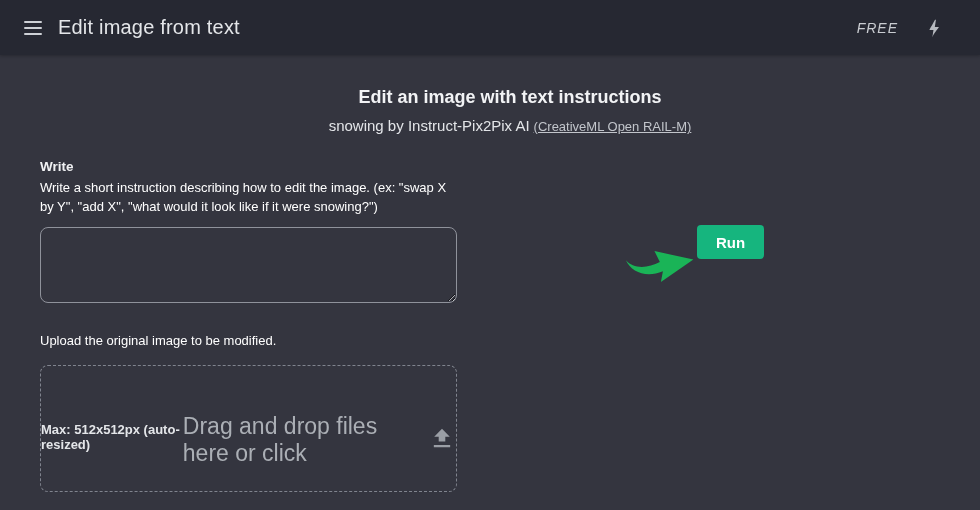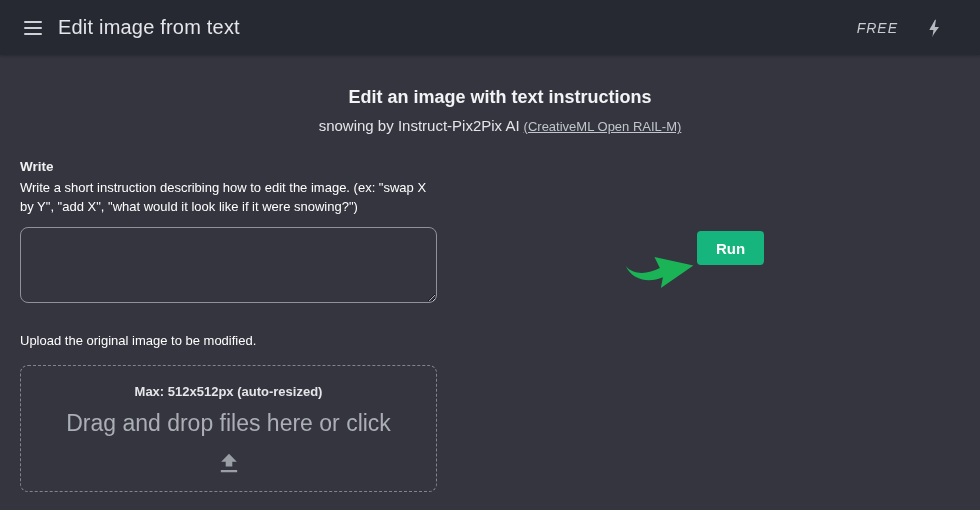--- a/index.html
+++ b/index.html
@@ -57,21 +57,21 @@
   }
   .license-link {
     font-size: 13px;
     color: #c2c5cb;
     text-decoration: underline;
     margin-left: 4px;
     cursor: pointer;
   }
 
   
-  .content { position: relative; padding-left: 20px; margin-top: 32px; }
+  .content { position: relative; padding-left: 40px; margin-top: 32px; }
   .form-col { width: 417px; margin-top: 25px; }
   .field-label {
     font-size: 13.5px;
     font-weight: 700;
     color: #f0f1f3;
   }
   .field-help {
     margin-top: 5px;
     font-size: 13px;
     line-height: 1.45;
@@ -94,32 +94,31 @@
   }
 
   .init-section { margin-top: 29px; }
   .dropzone {
     margin-top: 14px;
     width: 417px;
     height: 127px;
     border: 1px dashed #80848e;
     border-radius: 8px;
     display: flex;
-    flex-direction: column;
     align-items: center;
     padding-top: 12px;
     cursor: pointer;
   }
   .max-note { margin-top: 6px; font-size: 13px; font-weight: 700; color: #e4e6e9; }
   .drop-instruction { margin-top: 11px; font-size: 23px; font-weight: 400; color: #abafb5; }
   .upload-icon { margin-top: 12px; }
   .upload-icon svg { width: 28px; height: 28px; fill: #9a9ea5; }
 
   
-  .run-group { position: absolute; left: 624px; top: 144px; width: 140px; height: 64px; }
+  .run-group { position: absolute; left: 624px; top: 138px; width: 140px; height: 64px; }
   .arrow-icon { position: absolute; left: 0; top: 17px; width: 74px; height: 42px; transform: rotate(-6deg); }
   .run-btn {
     position: absolute; left: 73px; top: 0;
     height: 34px;
     padding: 0 19px;
     background: #16b57e;
     border: none;
     border-radius: 4px;
     color: #ffffff;
     font-family: "Liberation Sans", sans-serif;

